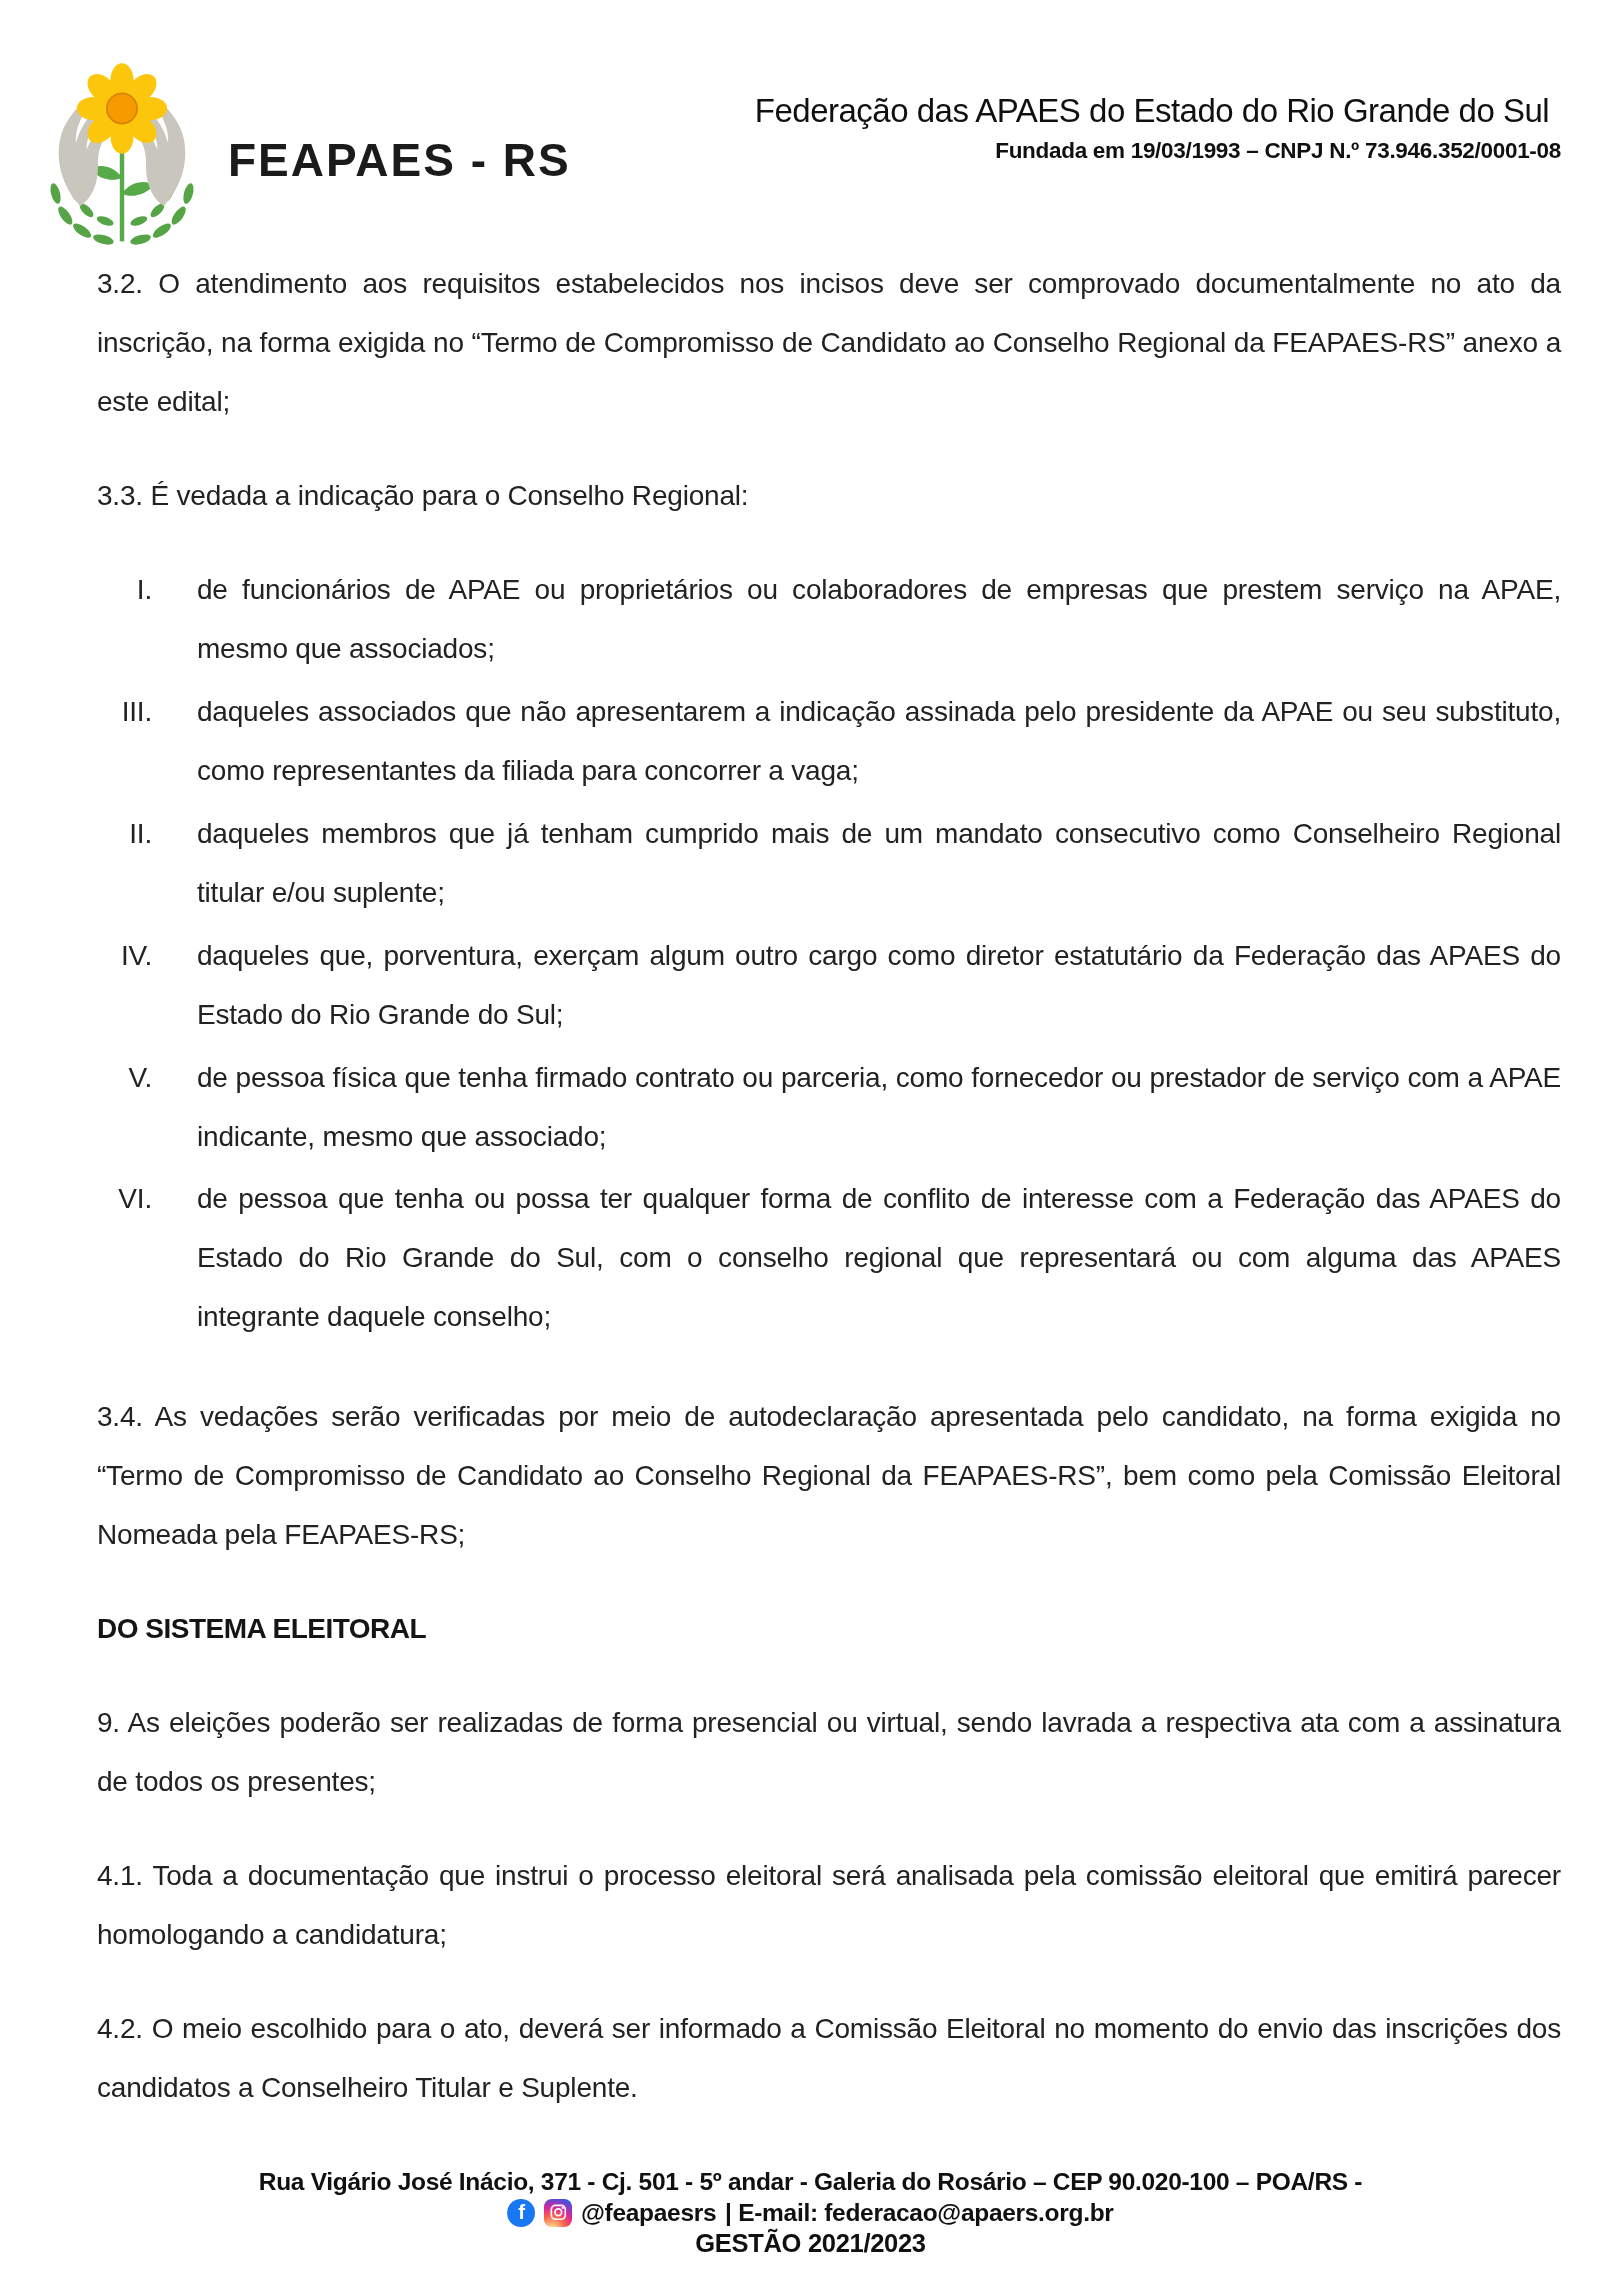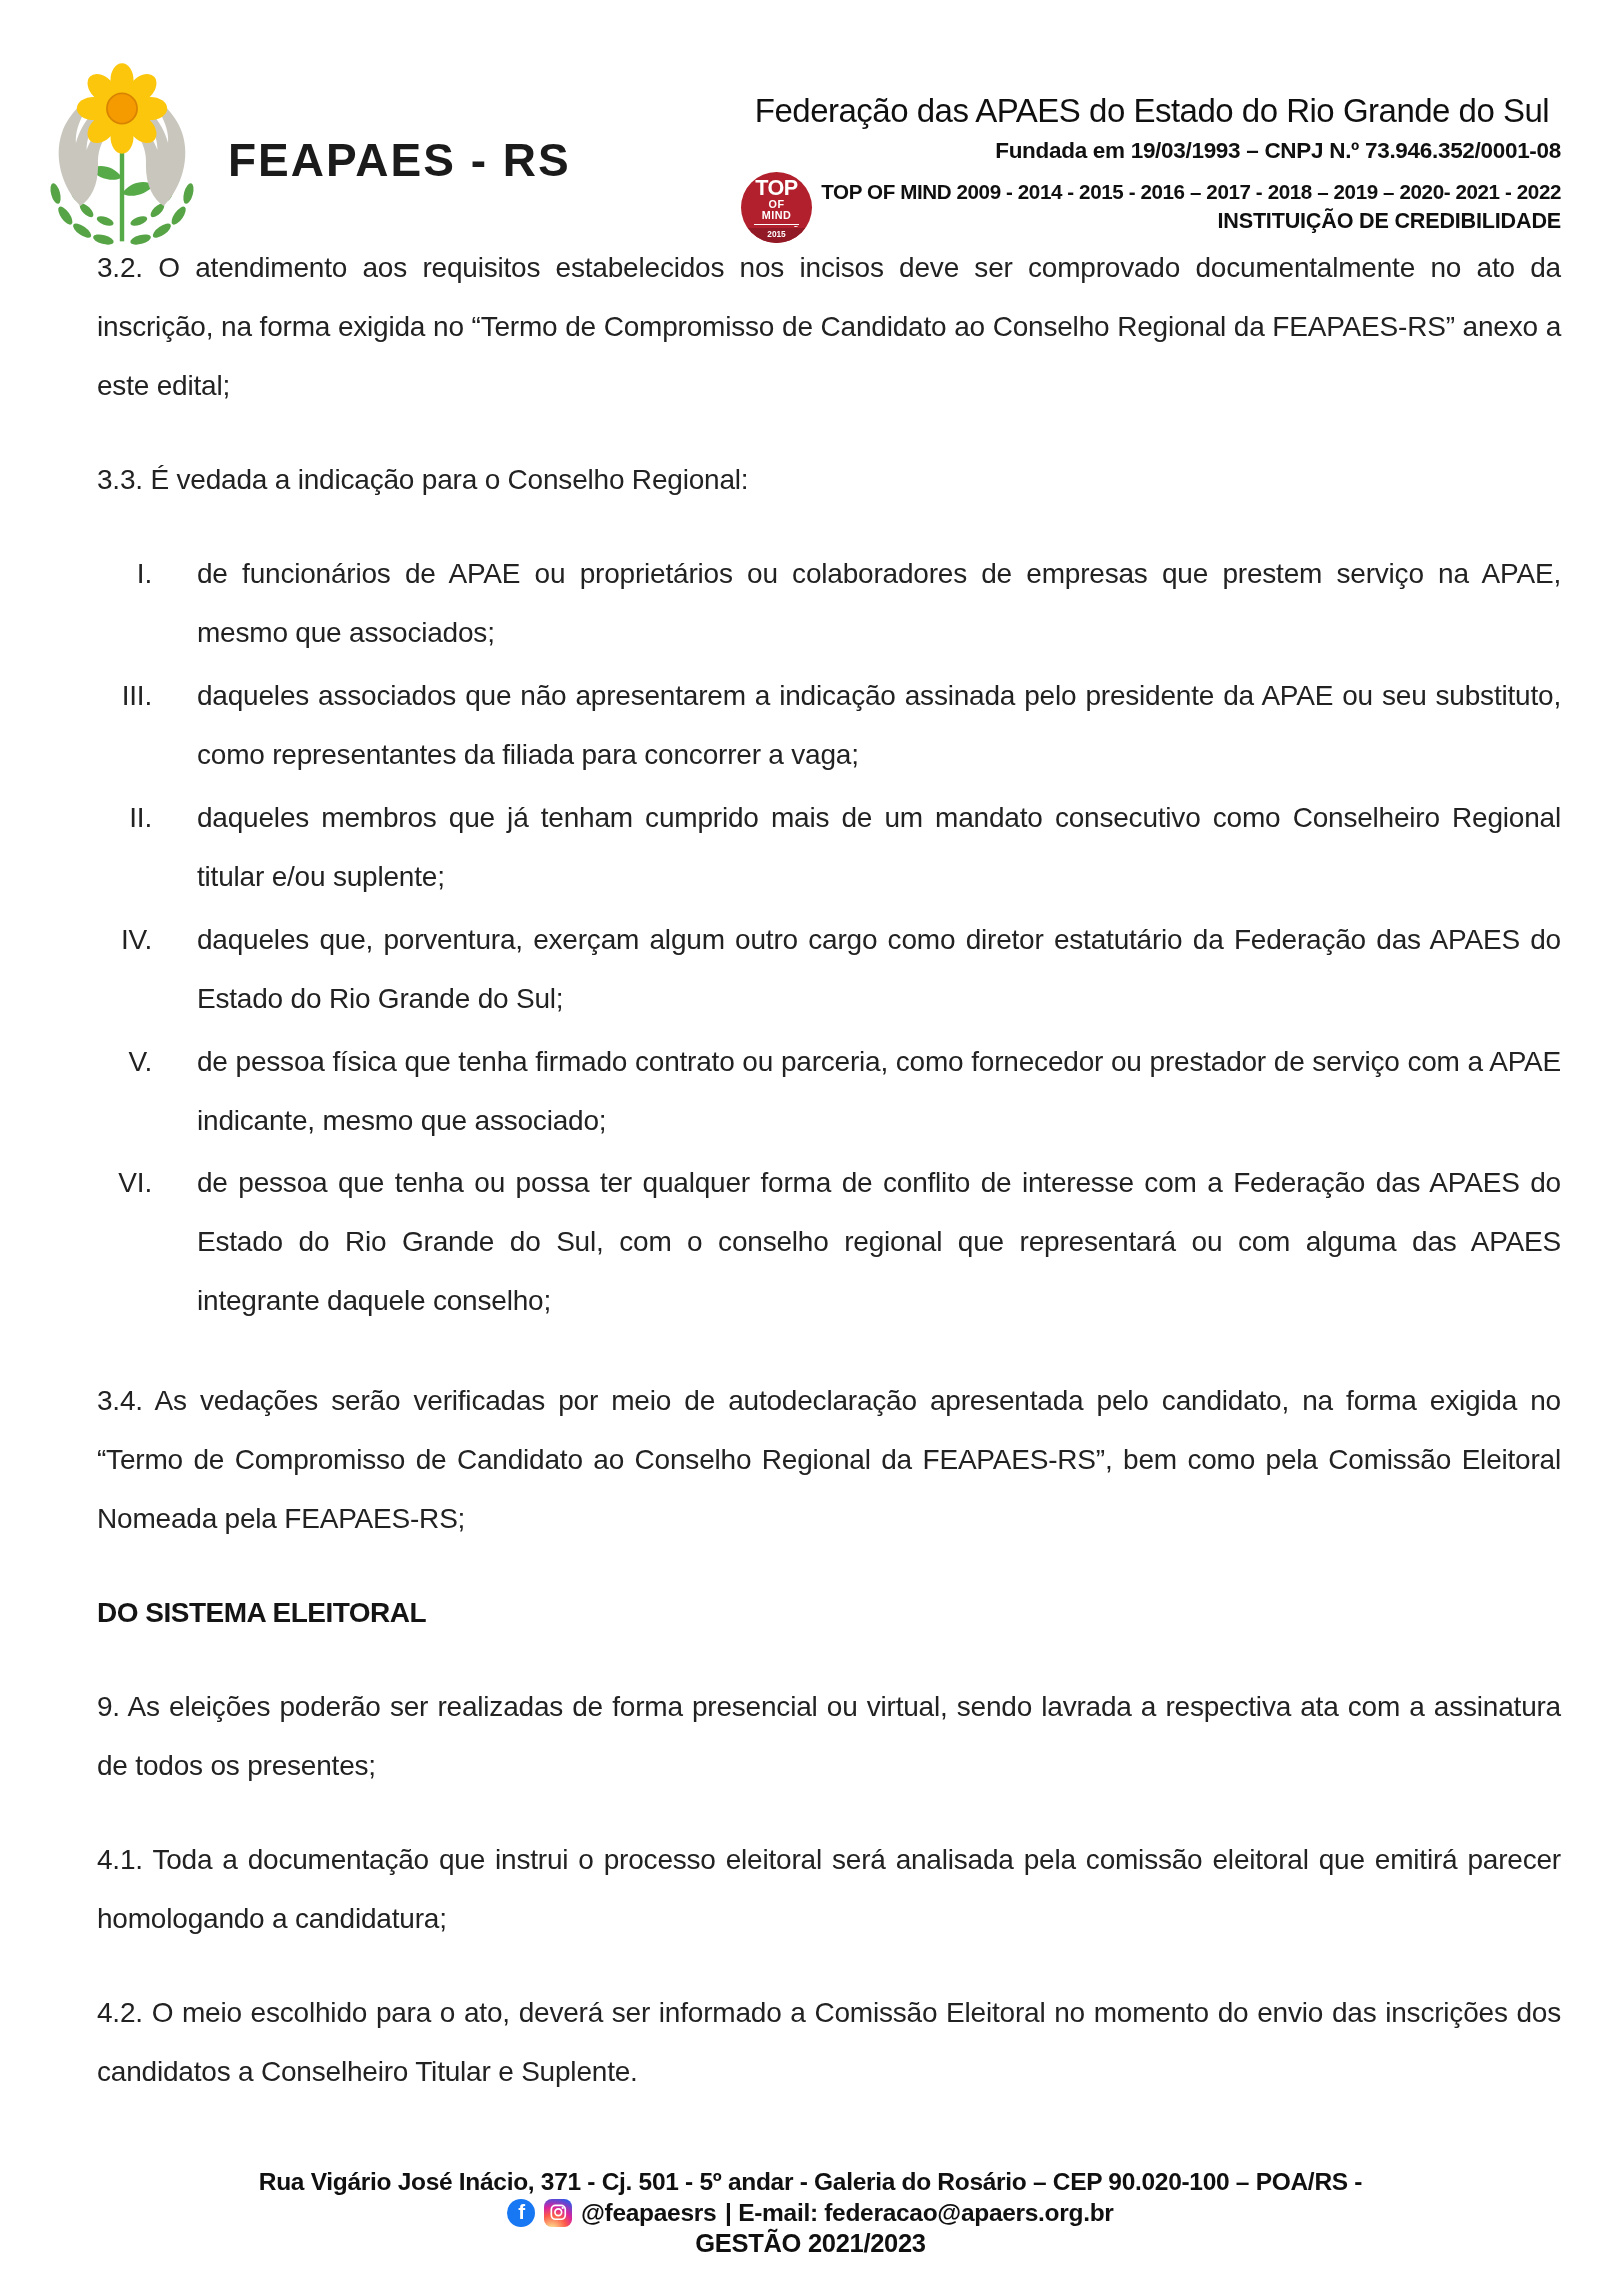--- a/index.html
+++ b/index.html
@@ -34,21 +34,21 @@
     font-weight:700;flex-shrink:0;margin-left:-2px;
   }
   .badge-top{font-size:21.6px;line-height:20.6px;margin-top:6.9px;letter-spacing:-0.5px;}
   .badge-mid{font-size:10.8px;line-height:10.8px;letter-spacing:0.5px;
     border-bottom:1.5px solid #fff;width:45px;margin:0 auto;padding-bottom:2.9px;}
   .badge-amanha{font-size:9.3px;line-height:9.8px;margin-top:2.9px;letter-spacing:1px;}
   .badge-year{position:absolute;bottom:0;left:0;width:100%;background:#911a26;
     font-size:8.3px;line-height:9.8px;padding:2px 0 2.9px;}
   
   .doc-body{
-    position:absolute;top:238px;left:97px;right:60px;
+    position:absolute;top:254px;left:97px;right:60px;
     font-size:28px;line-height:59px;letter-spacing:-0.2px;
     text-align:justify;color:#222;
   }
   .doc-body p{margin:0 0 35px 0;}
   .section-heading{font-weight:700;letter-spacing:-0.5px;color:#151515;}
   .rlist{margin:2px 0 41px 0;}
   .list-item{display:flex;margin-bottom:3.9px;}
   .numeral{width:55px;text-align:right;flex-shrink:0;}
   .item-text{flex:1;padding-left:45px;text-align:justify;}
   
@@ -119,32 +119,20 @@
         </g>
 
         <circle cx="105" cy="62" r="17" fill="#f59b00" stroke="#d98400" stroke-width="2"></circle>
       </svg>
       <div class="logo-wordmark">FEAPAES - RS</div>
     </div>
 
     <div class="header-right">
       <div class="org-name">Federação das APAES do Estado do Rio Grande do Sul</div>
       <div class="founded-line">Fundada em 19/03/1993 – CNPJ N.º 73.946.352/0001-08</div>
-      <div class="tom-row">
-        <div class="badge">
-          <div class="badge-top">TOP</div>
-          <div class="badge-mid">OF MIND</div>
-          <div class="badge-amanha">AMANHÃ</div>
-          <div class="badge-year">2015</div>
-        </div>
-        <div class="tom-text">
-          <div class="tom-years">TOP OF MIND 2009 - 2014 - 2015 - 2016 – 2017 - 2018 – 2019 – 2020- 2021 - 2022</div>
-          <div class="tom-cred">INSTITUIÇÃO DE CREDIBILIDADE</div>
-        </div>
-      </div>
     </div>
   </header>
 
   <main class="doc-body">
 
     <p>3.2. O atendimento aos requisitos estabelecidos nos incisos deve ser comprovado documentalmente no ato da inscrição, na forma exigida no “Termo de Compromisso de Candidato ao Conselho Regional da FEAPAES-RS” anexo a este edital;</p>
 
     <p>3.3. É vedada a indicação para o Conselho Regional:</p>
 
     <div class="rlist">

